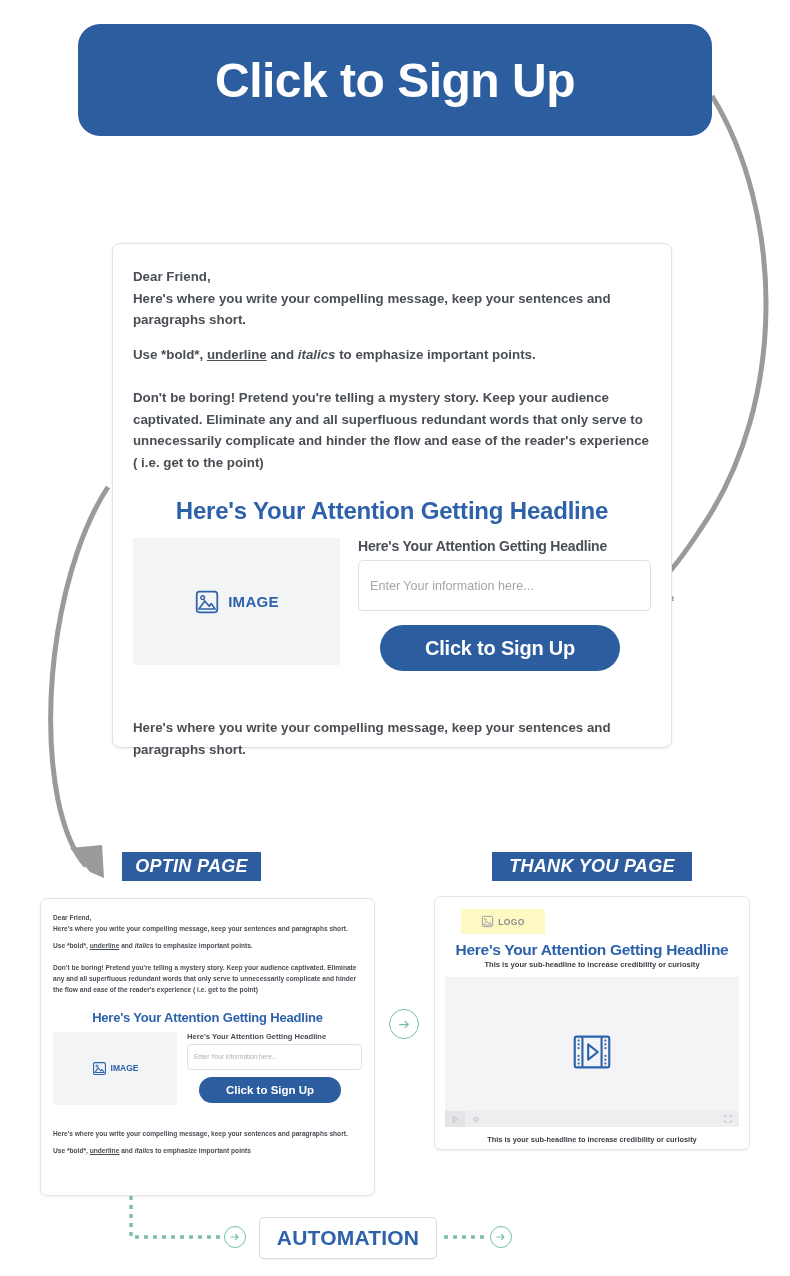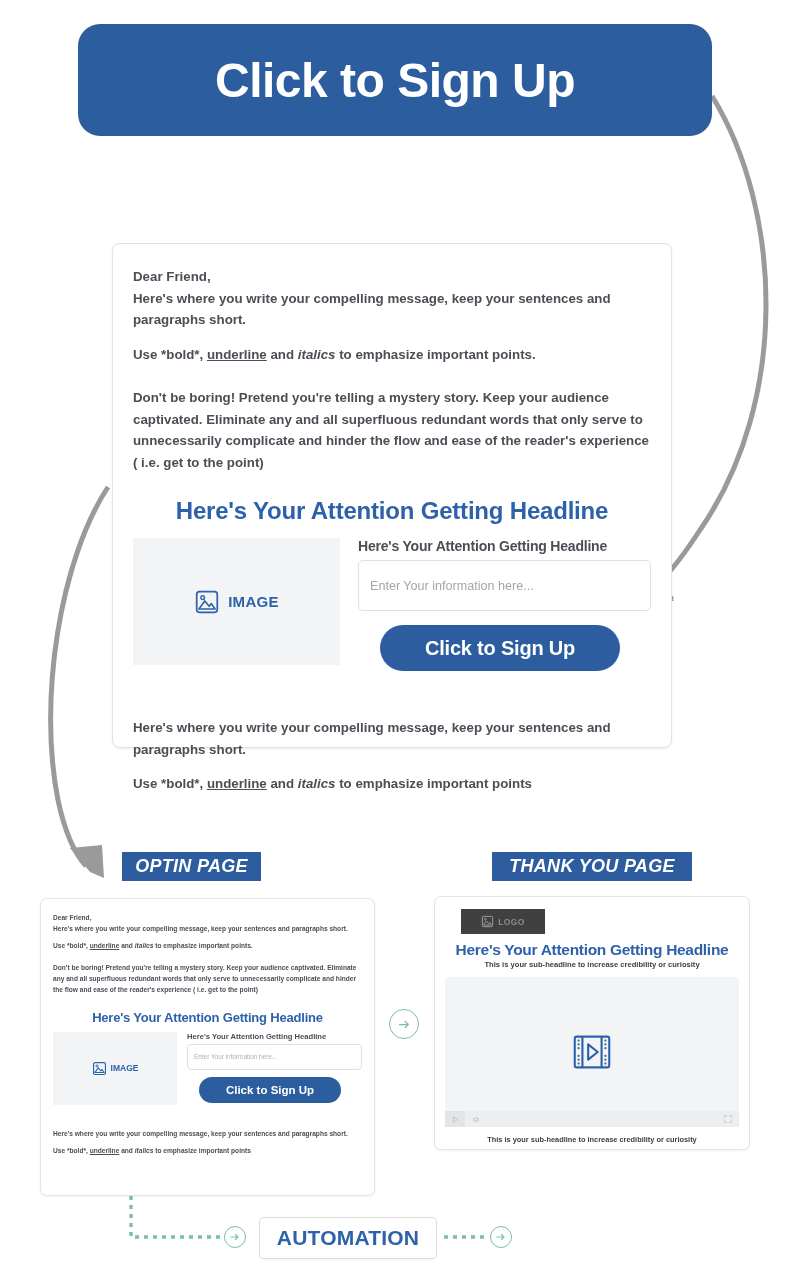--- a/index.html
+++ b/index.html
@@ -117,21 +117,21 @@
     width: 142px; height: 26px; background: #2c5d9e; color: #fff;
     border: none; border-radius: 13px;
     font-family: "Liberation Sans", sans-serif;
     font-size: 11.5px; font-weight: bold; cursor: pointer;
   }
   .mini-footer { margin-top: 24px; }
 
   
   .mini-thanks { left: 434px; top: 896px; width: 316px; height: 254px; padding: 12px 10px 0 10px; }
   .logo-box {
-    width: 84px; height: 25px; background: #404040; margin-left: 16px;
+    width: 84px; height: 25px; background: #fef9c3; margin-left: 16px;
     display: flex; align-items: center; justify-content: center; gap: 4px;
   }
   .logo-label { color: #888c90; font-size: 8.5px; font-weight: bold; letter-spacing: 0.4px; }
   .ty-head {
     color: #2d62ab; font-size: 15.5px; font-weight: bold; text-align: center;
     margin-top: 7px; letter-spacing: -0.3px;
   }
   .ty-sub {
     color: #3c4147; font-size: 7.6px; font-weight: bold; text-align: center; margin-top: 1px;
   }
@@ -210,21 +210,20 @@
       </div>
       <div class="form-col">
         <div class="form-head">Here's Your Attention Getting Headline</div>
         <input class="form-input" type="text" placeholder="Enter Your information here..." style="">
         <button class="cta-sm">Click to Sign Up</button>
       </div>
     </div>
 
     <div class="footer-block">
       <div class="body-text">Here's where you write your compelling message, keep your sentences and paragraphs short.</div>
-      <div class="body-text p-gap"><span>Use *bold*, </span><span class="u">underline</span><span> and </span><span class="i">italics</span><span> to emphasize important points</span></div>
     </div>
   </div>
 
   <div class="tag tag-optin">
     <span>OPTIN PAGE</span>
   </div>
   <div class="tag tag-thanks">
     <span>THANK YOU PAGE</span>
   </div>
 

